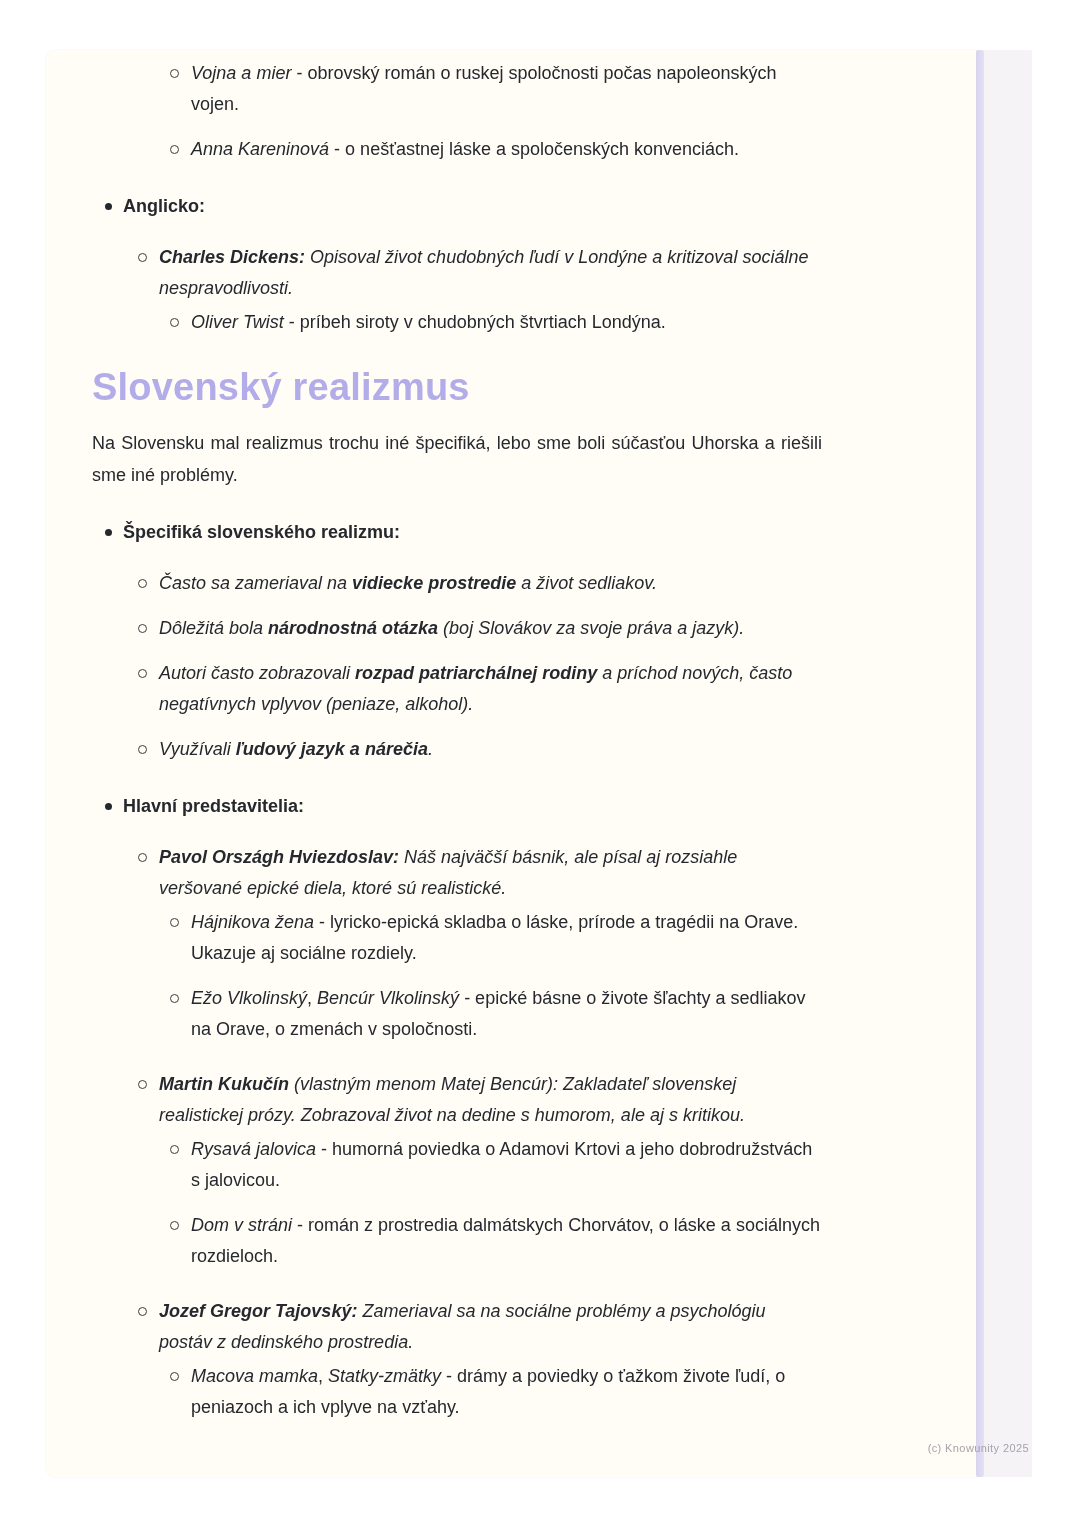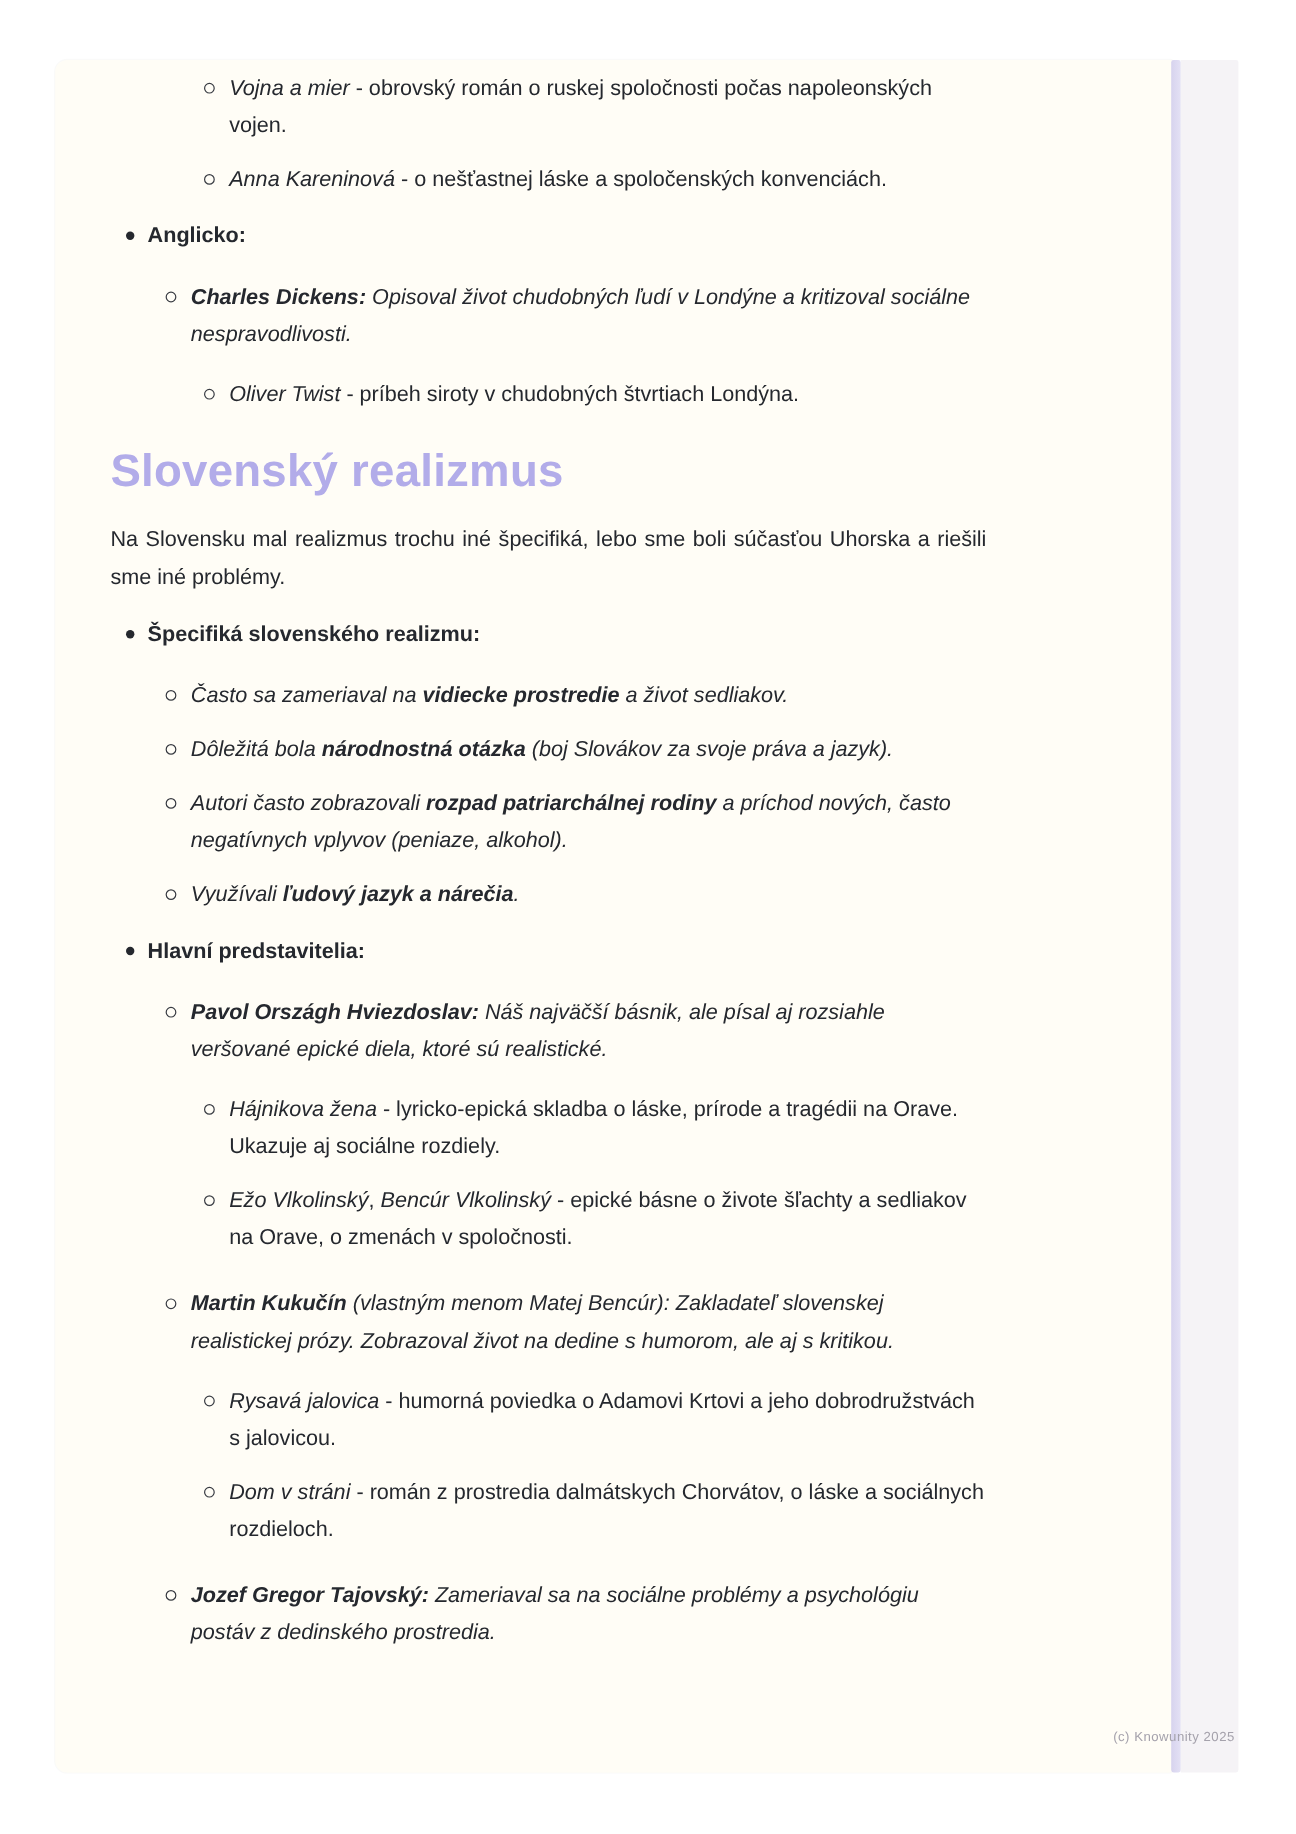--- a/index.html
+++ b/index.html
@@ -32,24 +32,24 @@
     color: #25282e;
     font-size: 18px;
     line-height: 31px;
   }
   
   .li {
     display: flex;
     align-items: flex-start;
     margin-top: 14px;
   }
-  .li.l1 { padding-left: 13px; margin-top: 16px; }
+  .li.l1 { padding-left: 13px; margin-top: 26px; }
   .li.l2 { padding-left: 46px; font-style: italic; }
   .li.l3 { padding-left: 78px; }
-  .li.down { margin-top: 19px; }
+  .li.down { margin-top: 3px; }
   .li.down.l2 { margin-top: 20px; }
   .li.up.l2 { margin-top: 24px; }
   [data-list="top_list"] > .li:first-child { margin-top: 0; }
   .marker { flex: 0 0 auto; }
   .marker.disc {
     width: 7px; height: 7px;
     border-radius: 50%;
     background: #25282e;
     margin: 12px 11px 0 0;
   }
@@ -193,20 +193,24 @@
             <div class="txt"><span class="i">Rysavá jalovica</span><span> - humorná poviedka o Adamovi Krtovi a jeho dobrodružstvách s jalovicou.</span></div>
           </div>
           <div class="li l3">
             <span class="marker circle"></span>
             <div class="txt"><span class="i">Dom v stráni</span><span> - román z prostredia dalmátskych Chorvátov, o láske a sociálnych rozdieloch.</span></div>
           </div>
           <div class="li l2 up">
             <span class="marker circle"></span>
             <div class="txt"><span class="b">Jozef Gregor Tajovský:</span><span> Zameriaval sa na sociálne problémy a psychológiu postáv z dedinského prostredia.</span></div>
           </div>
+          <div class="li l3 down">
+            <span class="marker circle"></span>
+            <div class="txt"><span class="i">Macova mamka</span><span>, </span><span class="i">Statky-zmätky</span><span> - drámy a poviedky o ťažkom živote ľudí, o peniazoch a ich vplyve na vzťahy.</span></div>
+          </div>
         </div>
 
     </div>
   </div>
 
   <div class="edge-strip"></div>
 
   <div class="side-panel"></div>
 
   <div class="watermark">(c) Knowunity 2025</div>

